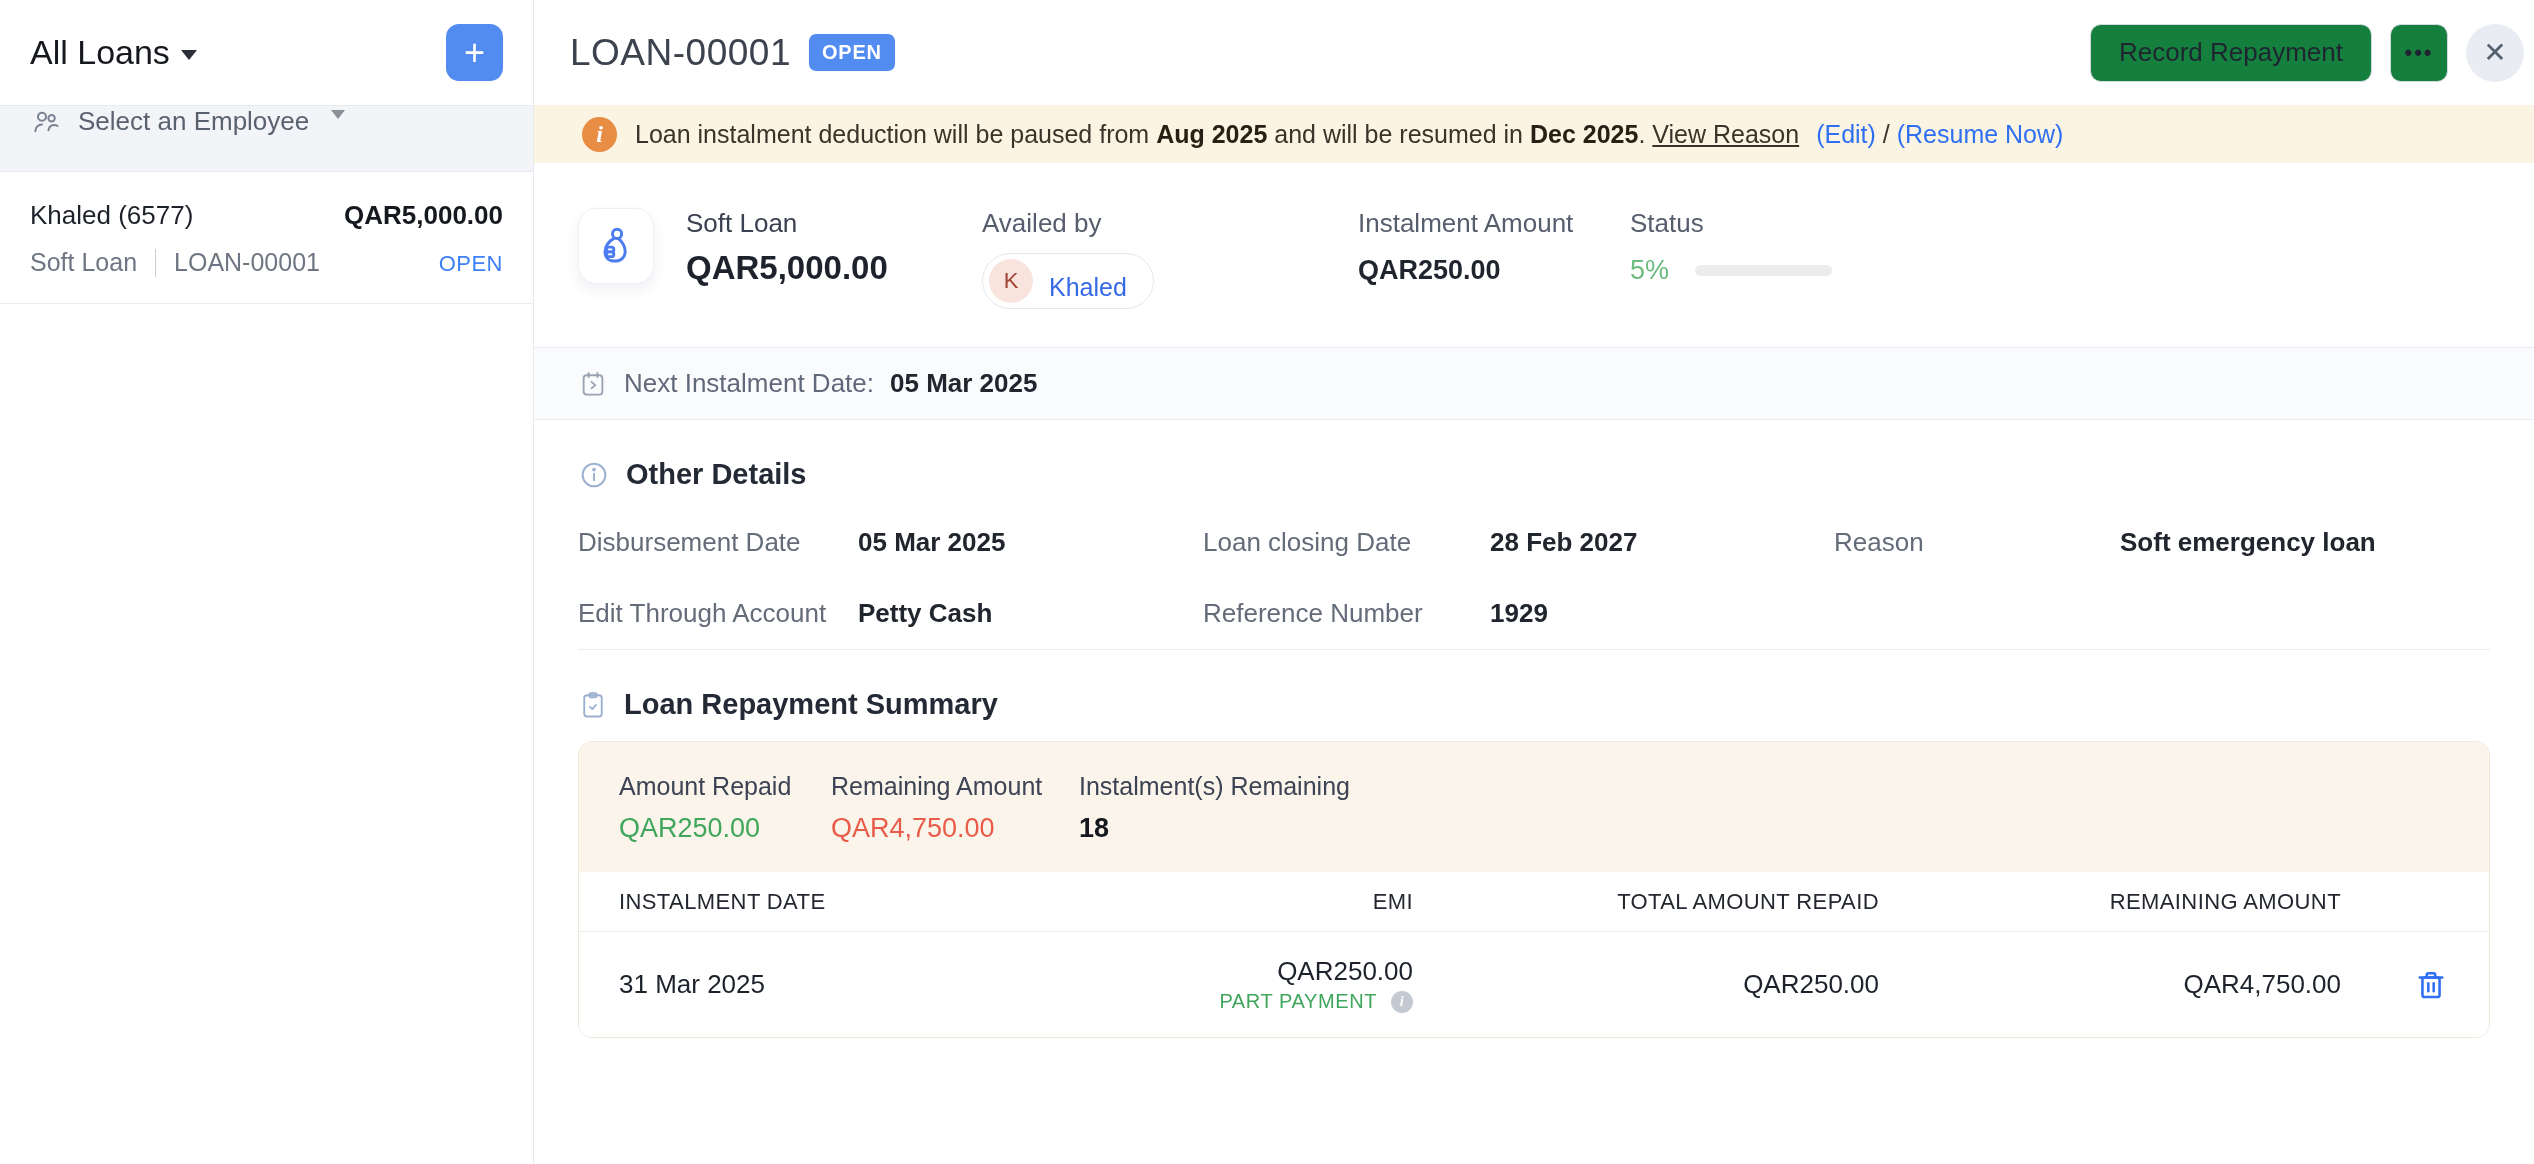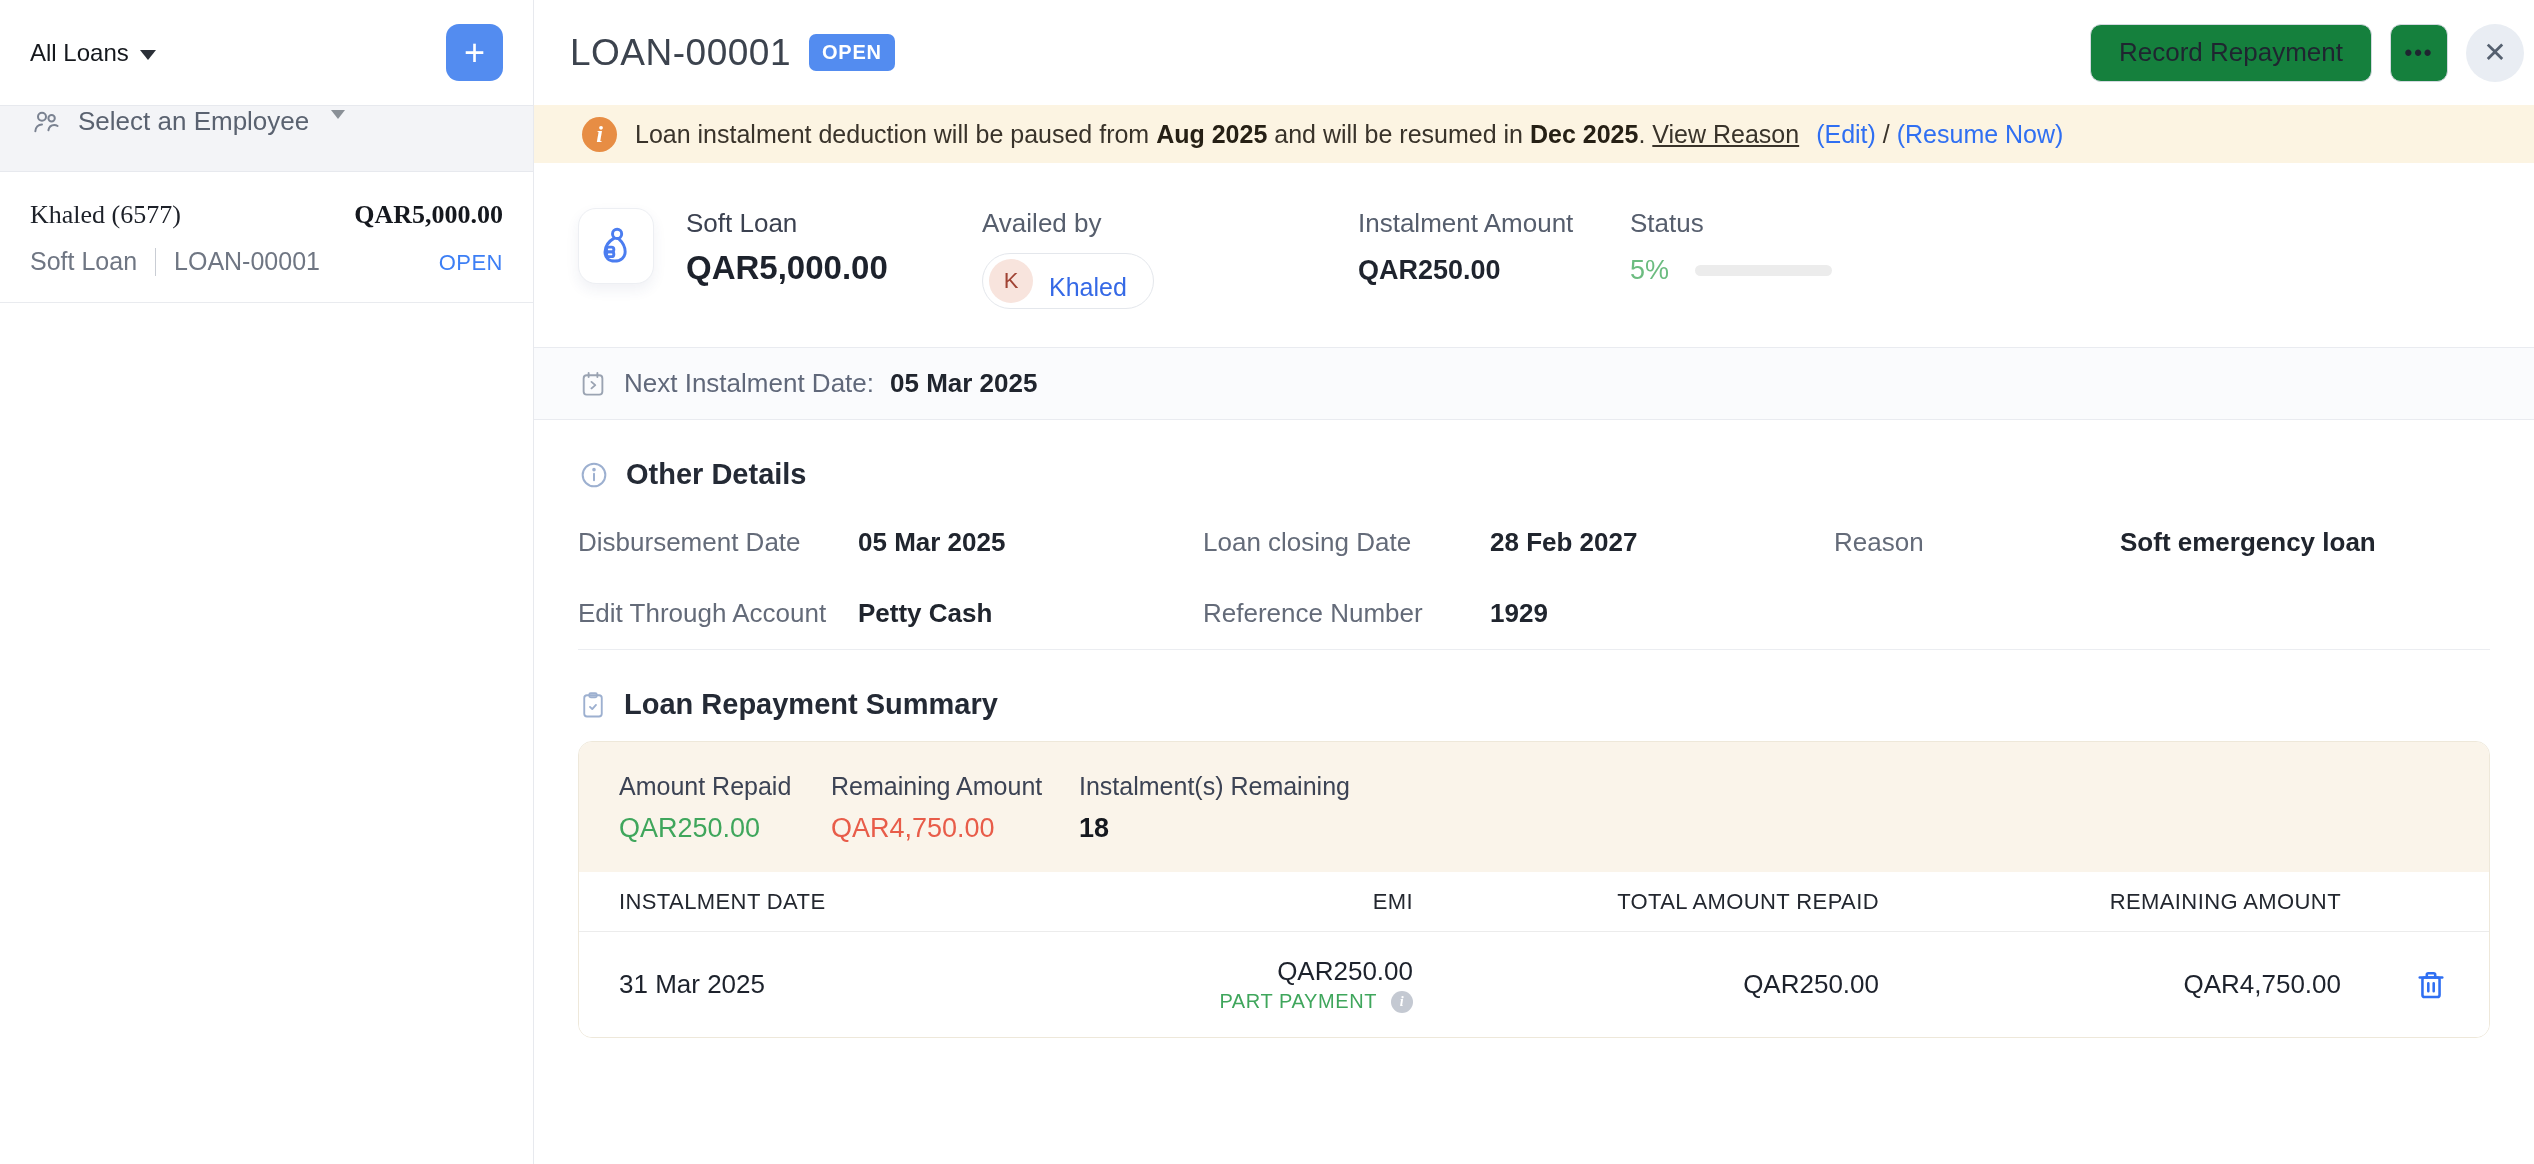--- a/index.html
+++ b/index.html
@@ -7,30 +7,30 @@
     font-family:"Liberation Sans", sans-serif; color:#1d222c; overflow:hidden; }
 
   
   .app { position:relative; width:2534px; height:1164px; }
   .sidebar { position:absolute; left:0; top:0; width:534px; height:100%;
     border-right:1px solid #e7e9ee; background:#fff; }
   .main { position:absolute; left:534px; top:0; width:2000px; height:100%; background:#fff; }
 
   
   .sb-header { height:105px; display:flex; align-items:center; justify-content:space-between; padding:0 30px; }
-  .sb-title { display:flex; align-items:center; gap:11px; font-size:24px; font-weight:500; color:#15181d; cursor:pointer;justify-content:center; }
+  .sb-title { display:flex; align-items:center; gap:11px; font-size:34px; font-weight:500; color:#15181d; cursor:pointer;justify-content:center; }
   .caret-down { width:0; height:0; border-left:8px solid transparent; border-right:8px solid transparent; border-top:10px solid #2b3038; margin-top:4px; }
   .caret-down.gray { border-top-color:#8a9097; border-left-width:7px; border-right-width:7px; border-top-width:9px; }
   .add-btn { width:57px; height:57px; border-radius:13px; background:var(--accent,#538cf0);
     color:#fff; font-size:36px; font-weight:400; display:flex; align-items:center; justify-content:center; border:none; cursor:pointer; }
   .employee-bar { height:67px; background:#f3f4f7; border-top:1px solid #e7e9ee; border-bottom:1px solid #e7e9ee;
     display:flex; align-items:flex-start; gap:16px; padding:0 30px; color:#5a6270; font-size:26px; cursor:pointer; }
   .employee-bar .caret-down { margin-left:6px; }
   .loan-item { padding:28px 30px 26px; border-bottom:1px solid #e9ebef; cursor:pointer; background:#fff; }
-  .li-row1 { display:flex; justify-content:space-between; align-items:center;font-family:Liberation Serif, serif; }
+  .li-row1 { display:flex; justify-content:space-between; align-items:center; }
   .li-emp { font-size:26px; color:#1d2129; }
   .li-amt { font-size:26px; font-weight:bold; color:#15181e; }
   .li-row2 { margin-top:17px; display:flex; justify-content:space-between; align-items:baseline; }
   .li-meta { display:flex; align-items:center; font-size:25px; color:#6f7683; }
   .li-sep { width:1px; height:28px; background:#c9cdd4; margin:0 18px; align-self:center; }
   .li-status { font-size:22px; color:var(--open_text,#3d7ff5); letter-spacing:.5px; font-weight:500; }
 
   
   .main-header { height:105px; display:flex; align-items:center; padding:0 10px 0 36px; }
   .page-title { font-size:37px; font-weight:500; color:#3c434e; letter-spacing:.5px; }

